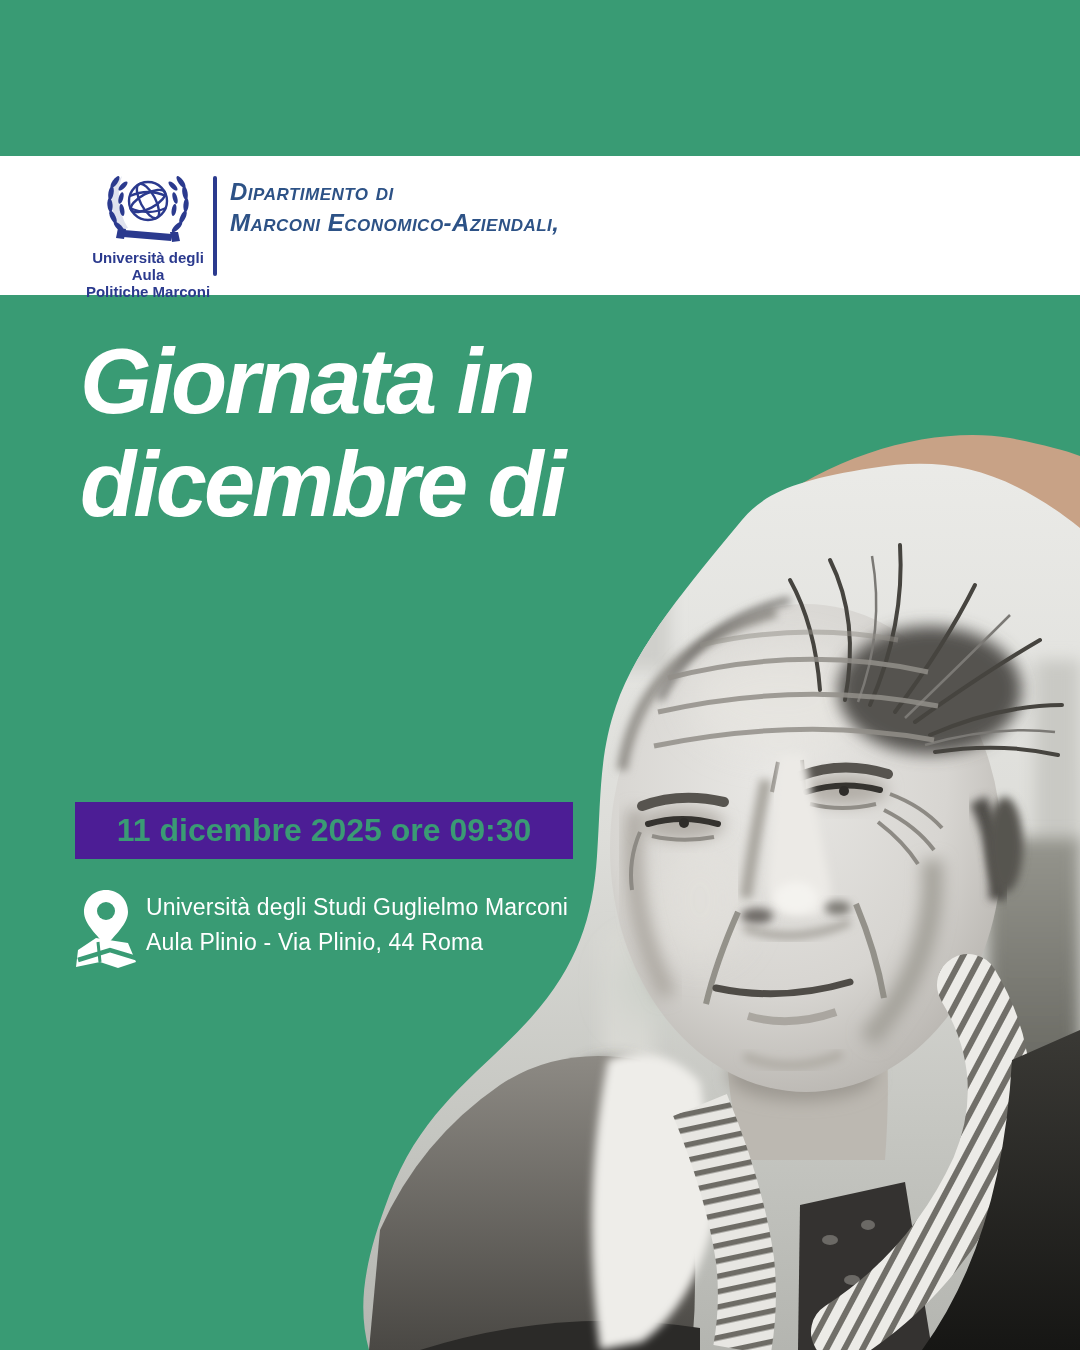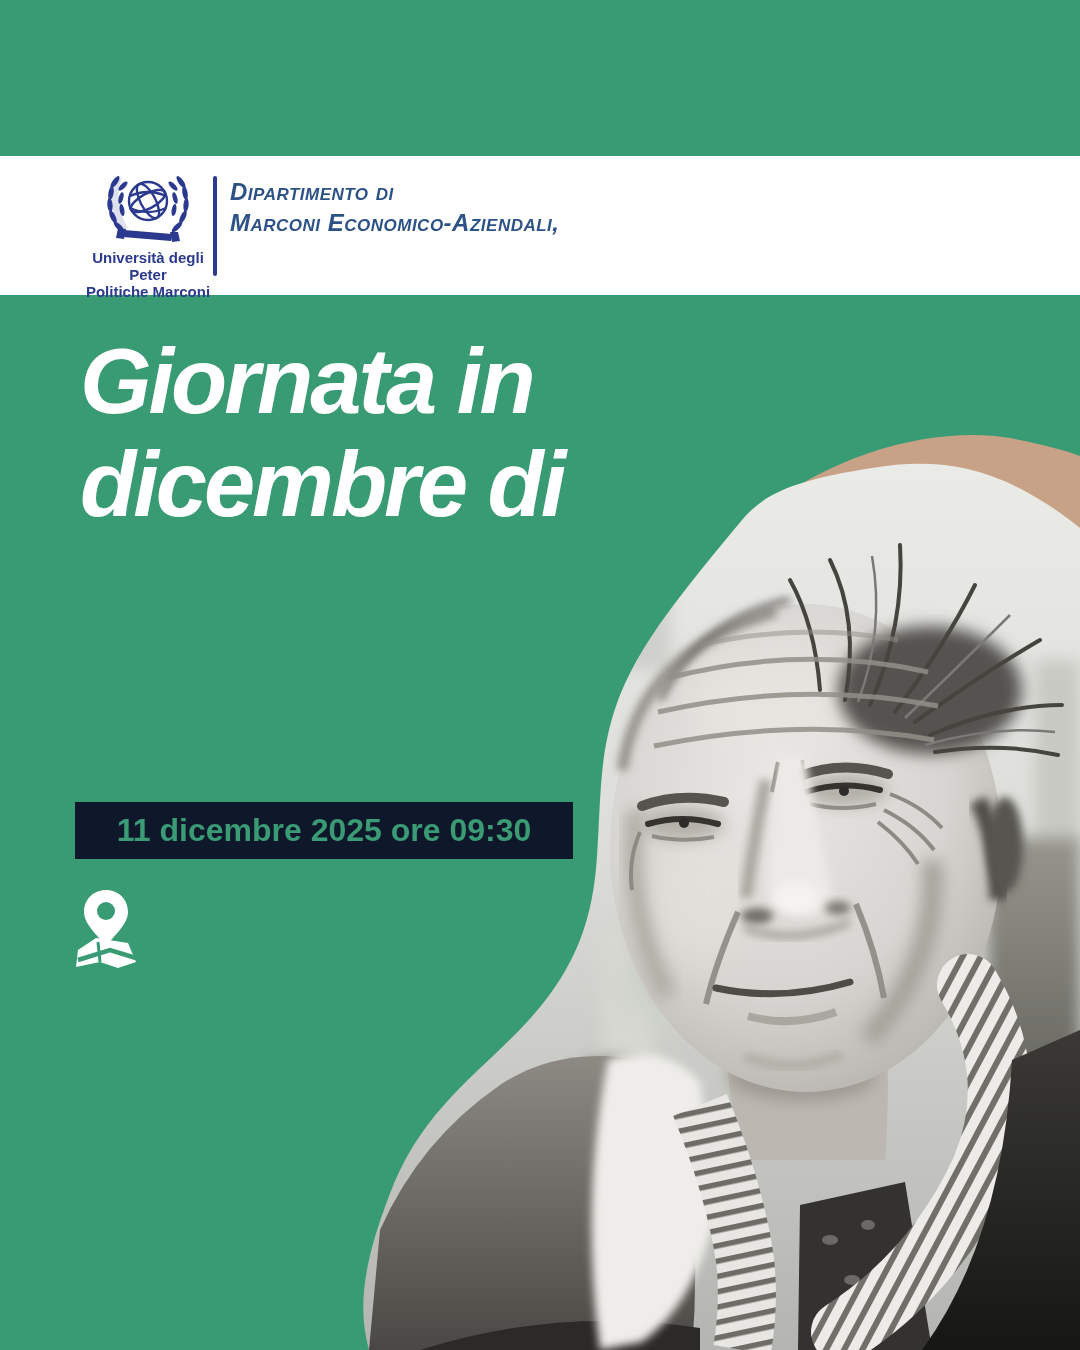--- a/index.html
+++ b/index.html
@@ -41,21 +41,21 @@
   .title{
     position:absolute;left:80px;top:330px;
     color:#ffffff;font-weight:bold;
     font-size:92px;line-height:103px;letter-spacing:-3px;
     white-space:nowrap;
     font-style:italic;
   }
   
   .datebox{
     position:absolute;left:75px;top:802px;width:498px;height:57px;
-    background:#0f172a;
+    background:#4c1d95;
     display:flex;align-items:center;justify-content:center;
   }
   .datebox span{
     color:#3a9b74;font-weight:bold;font-size:32px;letter-spacing:0;
     white-space:nowrap;
   }
   
   .location{
     position:absolute;left:70px;top:884px;display:flex;align-items:flex-start;
   }
@@ -105,21 +105,21 @@
             <ellipse cx="85" cy="18" rx="6" ry="2.3" transform="rotate(45 85 18)"></ellipse>
             <ellipse cx="87" cy="30" rx="6" ry="2.3" transform="rotate(75 87 30)"></ellipse>
             <ellipse cx="86" cy="42" rx="6" ry="2.3" transform="rotate(100 86 42)"></ellipse>
           </g>
           <path d="M36 62 L 84 66 L 83 73 L 35 69 Z"></path>
           <path d="M30 60 L 38 61 L 36 71 L 28 70 Z"></path>
           <path d="M90 64 L 82 64 L 84 74 L 92 73 Z"></path>
         </g>
       </svg>
       <div class="uni-name">
-        <div>Università degli Peter</div>
+        <div>Università degli Aula</div>
         <div>Politiche Marconi</div>
       </div>
     </div>
 
     <div class="v-divider"></div>
 
     <div class="dept">
       <div>Dipartimento di</div>
       <div>Marconi Economico-Aziendali,</div>
     </div>
@@ -135,20 +135,24 @@
   </div>
 
   <div class="location">
     <svg class="loc-icon" viewBox="0 0 72 90">
       <path d="M8 64 L 26 52 L 58 57 L 66 76 L 48 82 L 30 76 L 6 81 Z" fill="#ffffff"></path>
       <path d="M8 74 L 40 64 L 66 72" stroke="#399b74" stroke-width="4.5" fill="none"></path>
       <path d="M30 76 L 28 56" stroke="#399b74" stroke-width="3" fill="none"></path>
       <path d="M36 4 C 23 4 14 14 14 26 C 14 38 28 50 36 60 C 44 50 58 38 58 26 C 58 14 49 4 36 4 Z" fill="#ffffff"></path>
       <circle cx="36" cy="25" r="9" fill="#399b74"></circle>
     </svg>
+    <div class="loc-text">
+      <div>Università degli Studi Guglielmo Marconi</div>
+      <div>Aula Plinio - Via Plinio, 44 Roma</div>
+    </div>
   </div>
 
   <svg class="photo-art" viewBox="0 0 1080 1350">
     <defs>
       <clipPath id="blob">
         <path d="M 1080 528
                  C 1005 468 945 456 872 468
                  C 800 479 765 492 742 520
                  C 690 583 637 645 616 706
                  C 599 755 601 798 597 856

